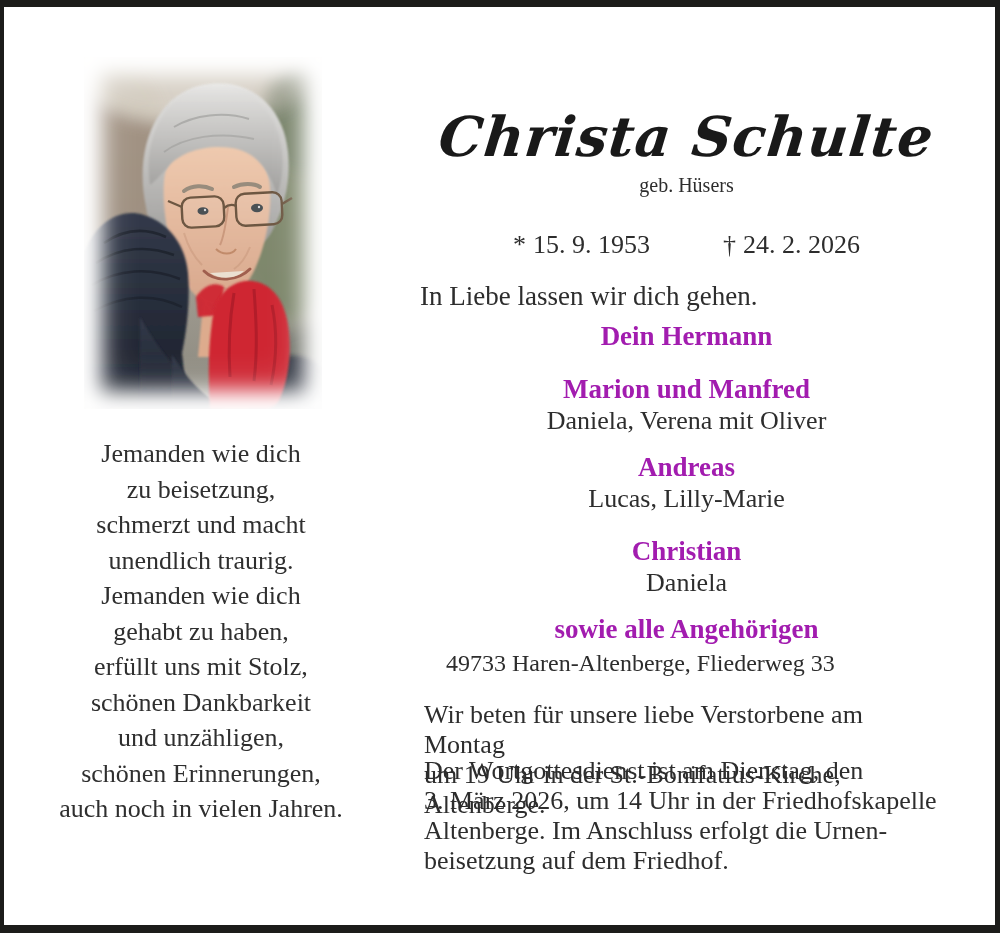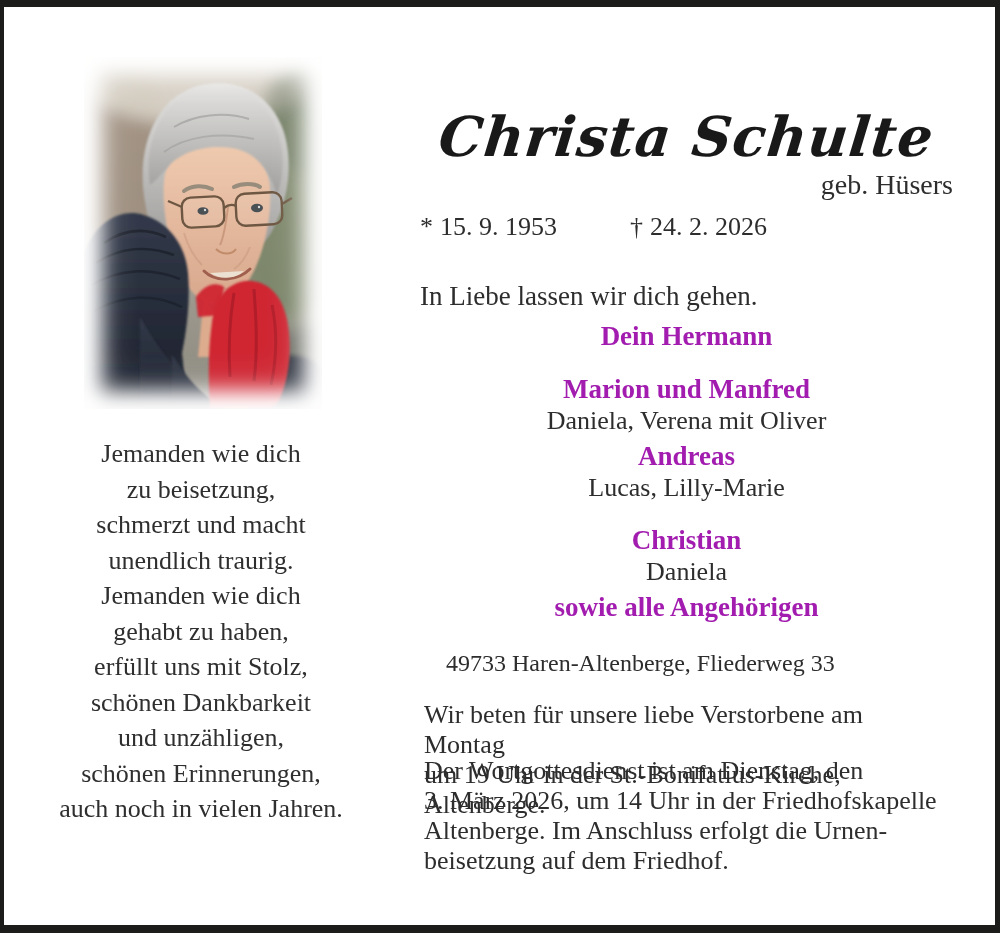--- a/index.html
+++ b/index.html
@@ -25,30 +25,30 @@
     position:absolute; left:36px; top:429px; width:322px;
     text-align:center; font-size:26px; line-height:35.5px; color:#2f2f2f;
   }
   
   .right { position:absolute; left:416px; top:0; width:533px; }
   .name-line {
     position:absolute; left:0; right:0; top:94px; height:72px; line-height:72px;
     text-align:center; font-family:"DejaVu Serif", serif; font-style:italic; font-weight:700;
     font-size:55px; letter-spacing:1px; color:#191919; transform:skewX(-6deg);
   }
-  .maiden { position:absolute; left:0; right:0; top:164px; line-height:28px; text-align:right; font-size:28px; }
-  .dates  { position:absolute; left:0; right:0; top:205px; line-height:30px; display:flex; justify-content:flex-start; gap:73px; font-size:26px; }
+  .maiden { position:absolute; left:0; right:0; top:164px; line-height:28px; text-align:center; font-size:20px; }
+  .dates  { position:absolute; left:0; right:0; top:223px; line-height:30px; display:flex; justify-content:center; gap:73px; font-size:26px; }
   .date-item { white-space:nowrap; }
   .date-sym { display:inline-block; margin-right:7px; }
   .farewell { position:absolute; left:0; right:0; top:273px; line-height:32px; font-size:27px; }
   .mourners { position:absolute; left:0; right:0; top:314px; text-align:center; }
   .m-line { line-height:31px; font-size:26px; }
   .m-bold { font-weight:700; font-size:27px; color:#a21caf; }
   .gap7 { margin-top:22px; }
-  .gap5 { margin-top:5px; }
+  .gap5 { margin-top:16px; }
   .address { position:absolute; left:4px; top:641px; line-height:30px; text-align:left; font-size:24px; white-space:nowrap;margin-left:22px; }
   .para { position:absolute; left:4px; width:525px; text-align:left; font-size:26px; line-height:30px; white-space:pre-line; }
   .para1 { top:693px; }
   .para2 { top:749px; }
 </style>
 </head>
 <body>
 
 <div class="page">
 

